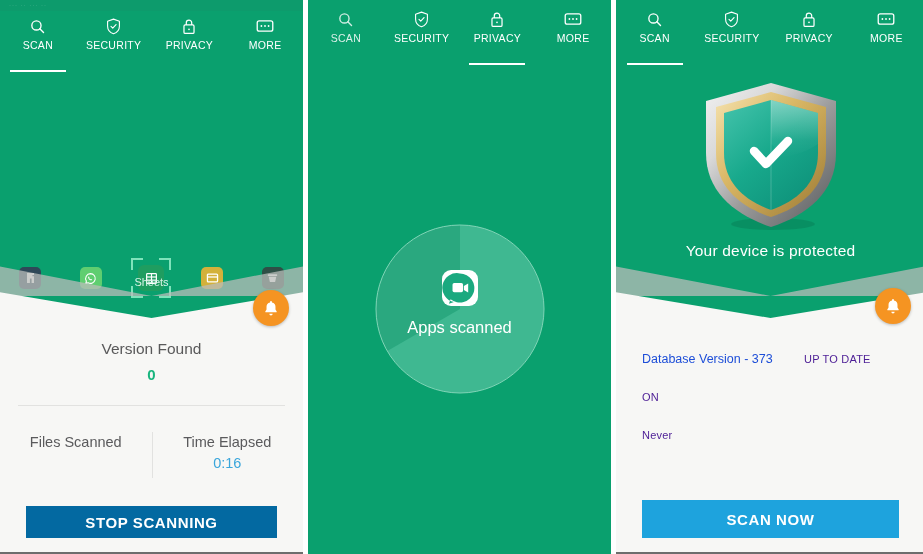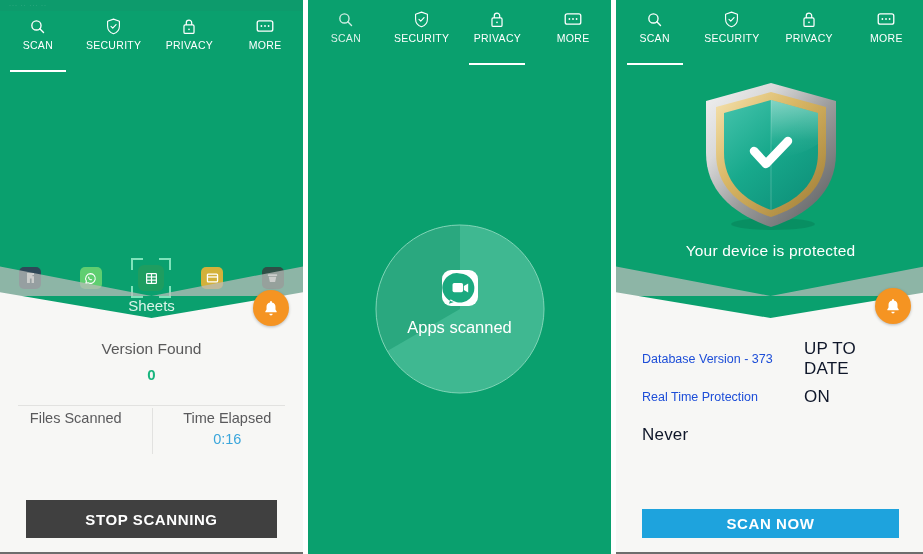--- a/index.html
+++ b/index.html
@@ -138,22 +138,22 @@
   }
   .scanbrackets i {
     position: absolute; width: 12px; height: 12px;
     border: 2.2px solid #7fe3bb;
   }
   .scanbrackets i.tl { left:0; top:0; border-right: none; border-bottom: none; }
   .scanbrackets i.tr { right:0; top:0; border-left: none; border-bottom: none; }
   .scanbrackets i.bl { left:0; bottom:0; border-right: none; border-top: none; }
   .scanbrackets i.br { right:0; bottom:0; border-left: none; border-top: none; }
   .scanning-name {
-    position: absolute; left: 0; right: 0; top: 297px;
-    text-align: center; color: #d9f4e8; font-size: 15px;
+    position: absolute; left: 0; right: 0; top: 276px;
+    text-align: center; color: #d9f4e8; font-size: 11px;
   }
 
   
   .bellfab {
     position: absolute; right: 14px; top: 290px;
     width: 36px; height: 36px; border-radius: 50%;
     background: #f59422;
     display: flex; align-items: center; justify-content: center;
     box-shadow: 0 1px 3px rgba(0,0,0,.25);
     z-index: 8; cursor: pointer;
@@ -171,32 +171,32 @@
   }
   .mal-val {
     text-align: center; color: #19b57e;
     font-size: 15px; margin-top: 8px; font-weight: bold;
   }
   .divline {
     height: 1px; background: #e2e2e0;
     margin: 22px 18px 0 18px;
   }
   .statsrow {
-    display: flex; margin-top: 4px; position: relative;
+    display: flex; margin-top: 28px; position: relative;
   }
   .statcell { flex: 1 1 0; text-align: center; }
   .statcell .sc-label { color: #5a5a5c; font-size: 14.5px; }
   .statcell .sc-val { color: #3aa6db; font-size: 14.5px; margin-top: 5px; }
   .statsrow .vdiv {
     position: absolute; left: 50%; top: -2px; width: 1px; height: 46px;
     background: #e2e2e0;
   }
   .bigbtn {
     position: absolute; left: 26px; right: 26px; bottom: 16px;
-    height: 38px; background: #404040; color: #fff;
+    height: 32px; background: #0369a1; color: #fff;
     display: flex; align-items: center; justify-content: center;
     font-size: 15px; letter-spacing: .6px; font-weight: bold;
     cursor: pointer; border: none;
     font-family: "Liberation Sans", sans-serif;
   }
 
   
   .panel.p2 { background: #0aa06e; }
   .greenfull { position: absolute; inset: 0; background: #0aa06e; }
   .circlewrap {
@@ -223,24 +223,24 @@
   .lower3 {
     position: absolute; left: 0; right: 0; top: 318px; bottom: 0;
     background: #f7f7f5;
   }
   .inforow {
     display: flex; align-items: center;
     padding: 0 26px; height: 38px;
   }
   .inforow:first-child { margin-top: 22px; }
   .inforow .ir-label { flex: 0 0 162px; color: #1d4ed8; font-size: 12.5px; }
-  .inforow .ir-val { color: #0f172a; font-size: 17px; letter-spacing: .2px; }
+  .inforow .ir-val { color: #4c1d95; font-size: 11px; letter-spacing: .2px; }
   .scanbtn {
     position: absolute; left: 26px; right: 26px; bottom: 16px;
-    height: 29px; background: #1ea3dd; color: #fff;
+    height: 38px; background: #1ea3dd; color: #fff;
     display: flex; align-items: center; justify-content: center;
     font-size: 15px; letter-spacing: .6px; font-weight: bold;
     cursor: pointer; border: none;
     font-family: "Liberation Sans", sans-serif;
   }
   .botline {
     position: absolute; left: 0; right: 0; bottom: 0; height: 2px;
     background: #6d6d6d;
   }
 </style>
@@ -555,21 +555,20 @@
           <path d="M7.9 17h4.2a2.1 2.1 0 0 1-4.2 0z"></path>
         </svg>
     </div>
 
     <div class="lower3">
       <div class="inforow">
         <span class="ir-label">Database Version - 373</span>
         <span class="ir-val">UP TO DATE</span>
       </div>
       <div class="inforow">
-        <span class="ir-label">Real Time Protection</span>
         <span class="ir-val">ON</span>
       </div>
       <div class="inforow">
         <span class="ir-val">Never</span>
       </div>
       <button class="scanbtn">SCAN NOW</button>
     </div>
     <div class="botline"></div>
   </div>
 

